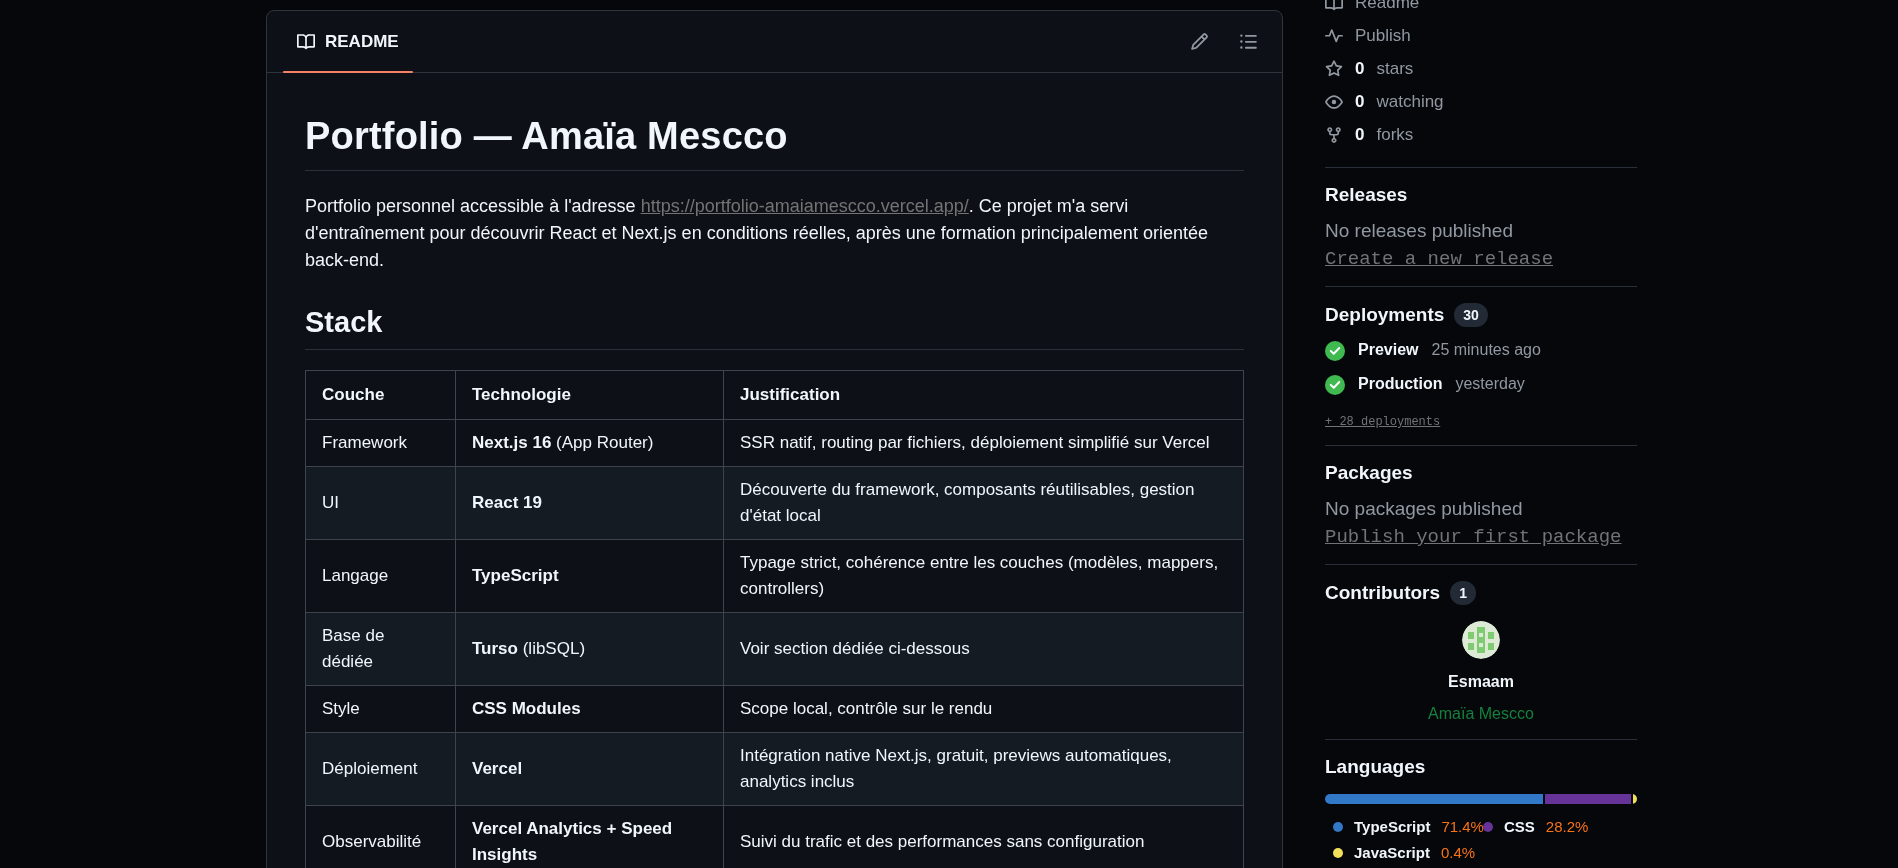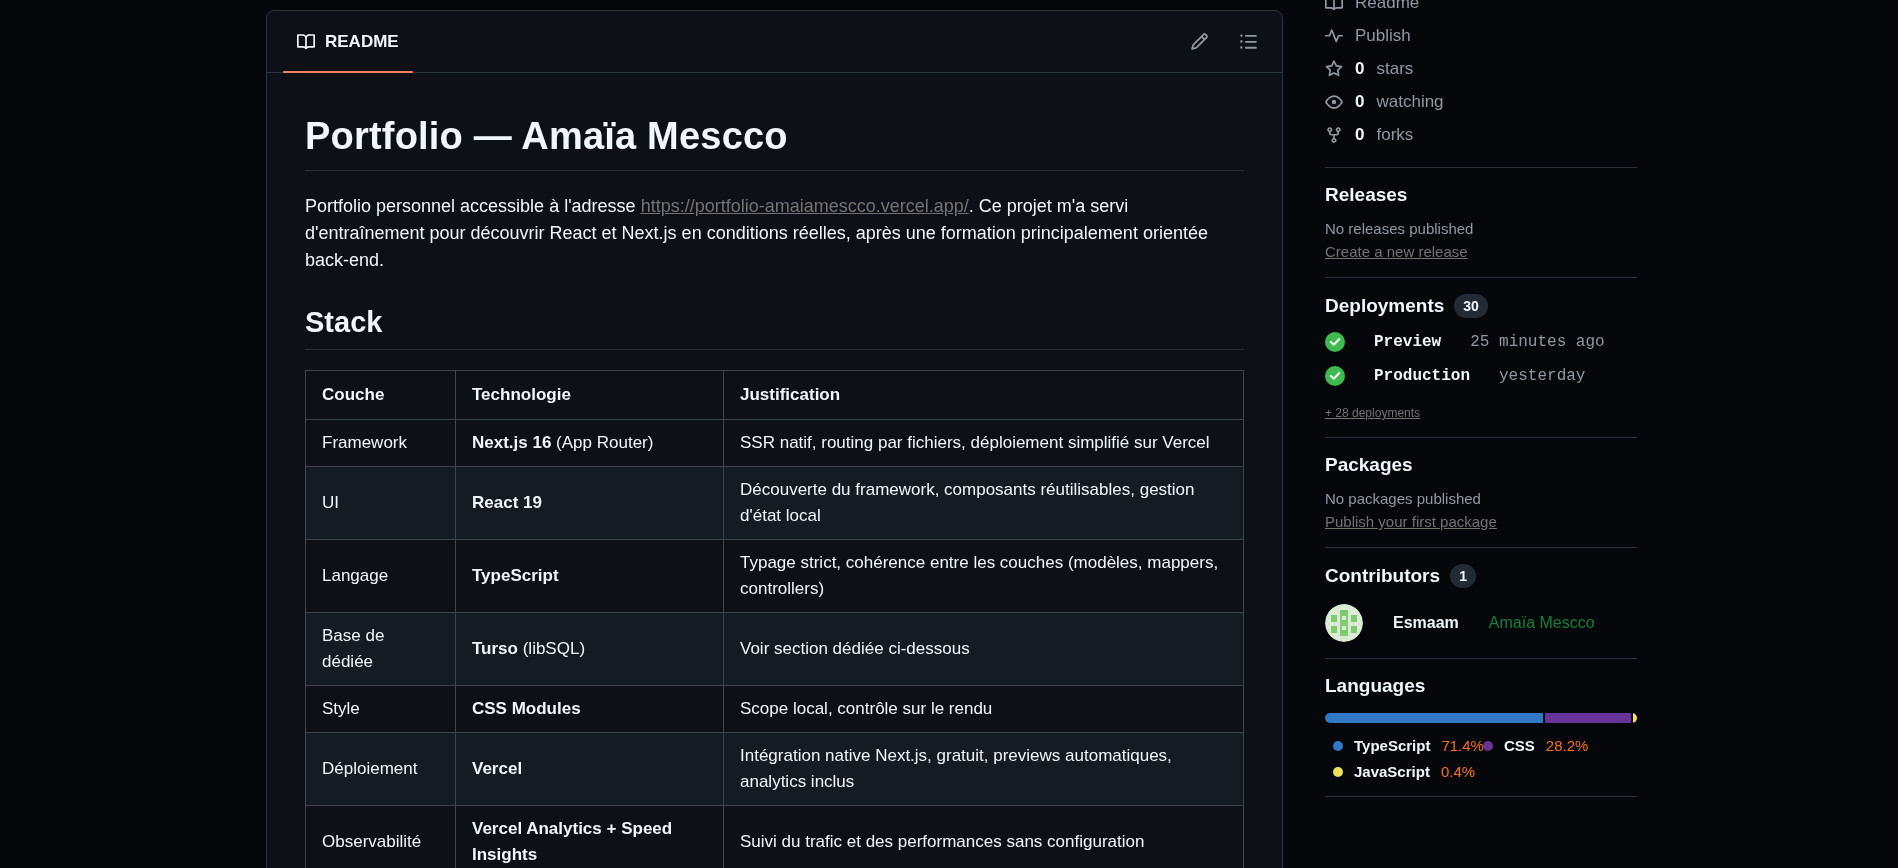--- a/index.html
+++ b/index.html
@@ -62,27 +62,27 @@
   .side-h {
     display:flex; align-items:center; gap:10px;
     font-size:19px; font-weight:700; color:#f0f6fc; margin:6px 0 14px;text-align:right;
   }
   .counter {
     display:inline-flex; align-items:center; justify-content:center;
     min-width:26px; height:24px; padding:0 9px; border-radius:13px;
     background:#212a35; color:#f0f6fc; font-size:14px; font-weight:700;
   }
   .muted { color:#9198a1; }
-  .small { font-size:15px; }
-  .side-section a.link { display:inline-block; margin-top:6px; }
-  .deploy-row { display:flex; align-items:center; gap:29px; margin:14px 0; font-size:16px;font-family:Liberation Mono, monospace; }
+  .small { font-size:19px; }
+  .side-section a.link { display:inline-block; margin-top:6px;font-family:Liberation Mono, monospace; }
+  .deploy-row { display:flex; align-items:flex-start; gap:13px; margin:14px 0; font-size:16px; }
   .deploy-row .env { font-weight:700; color:#f0f6fc; }
   .deploy-row .when { color:#9198a1; }
   .deploy-link { font-size:12px; margin-top:10px; }
-  .contrib-row { display:flex; align-items:center; gap:30px; margin-top:16px; font-size:16px; }
+  .contrib-row { display:flex; align-items:center; gap:14px; margin-top:16px; font-size:16px;flex-direction:column; }
   .contrib-row .user { font-weight:700; }
   .contrib-row .fullname { color:#15803d; }
   .avatar { width:38px; height:38px; border-radius:50%; overflow:hidden; cursor:pointer; flex:none; }
   .lang-bar { display:flex; gap:2px; height:10px; border-radius:6px; overflow:hidden; margin:16px 0 14px; }
   .lang-bar .seg { height:100%; }
   .lang-legend { display:grid; grid-template-columns:150px 1fr; row-gap:9px; padding-left:8px; margin-top:12px; }
   .lang-item { display:flex; align-items:center; gap:11px; font-size:15px; cursor:pointer; }
   .lang-dot { width:10px; height:10px; border-radius:50%; flex:none; }
   .lang-item b { color:#f0f6fc; }
   .lang-item .pct { color:#f97316; }

